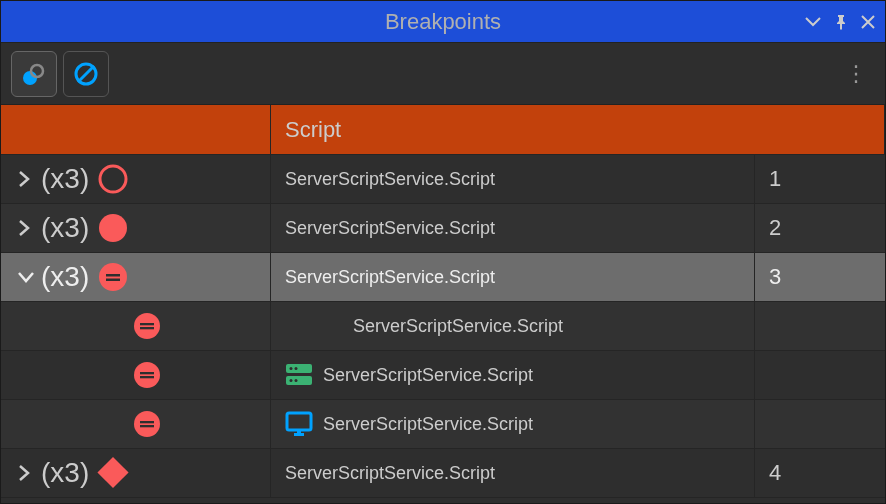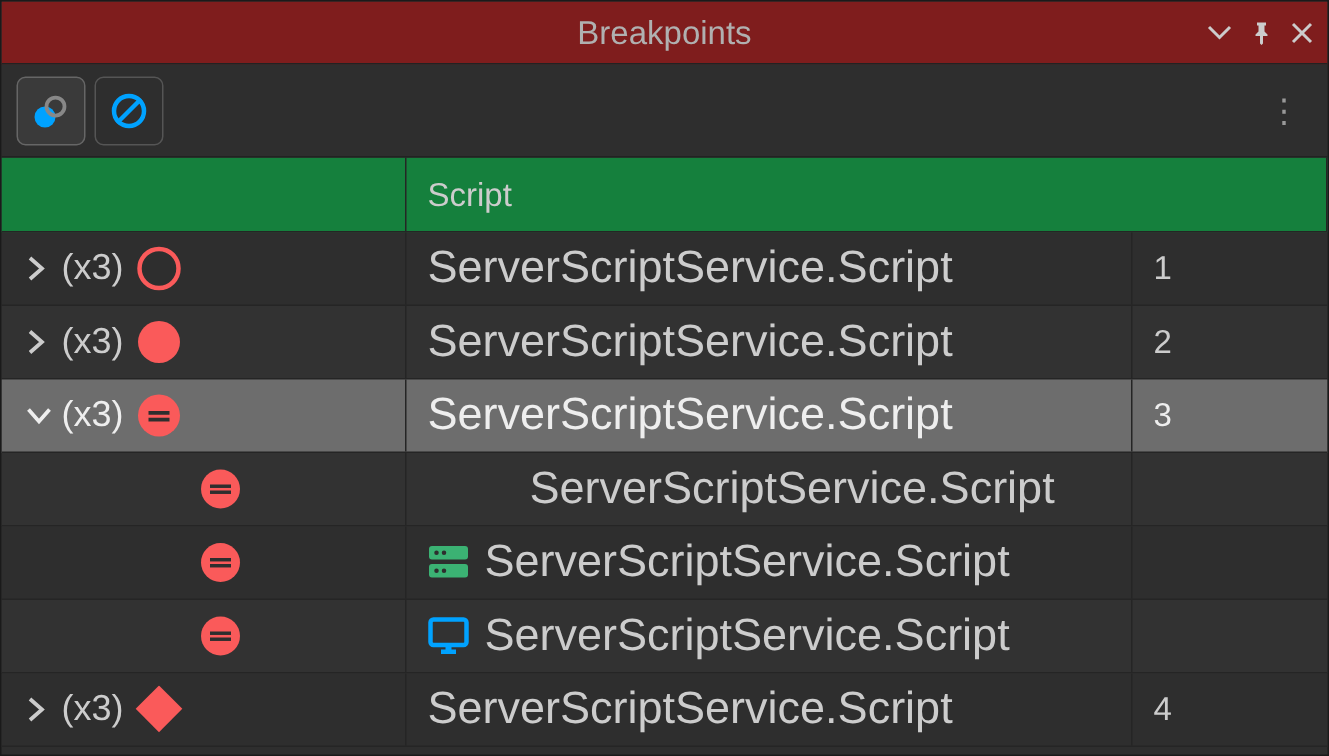--- a/index.html
+++ b/index.html
@@ -7,21 +7,21 @@
     width: 886px;
     height: 504px;
     background: #2e2e2e;
     font-family: -apple-system, "Segoe UI", Arial, sans-serif;
     color: #cccccc;
     overflow: hidden;
     border: 1px solid #1a1a1a;
   }
   .titlebar {
     height: 42px;
-    background: #7f1d1d;
+    background: #1d4ed8;
     display: flex;
     align-items: center;
     position: relative;
     border-bottom: 1px solid #222;
   }
   .titlebar-title {
     position: absolute;
     left: 50%;
     transform: translateX(-50%);
     font-size: 22px;
@@ -66,30 +66,30 @@
     font-size: 22px;
     cursor: pointer;
   }
   .table { width: 100%; }
   .row {
     display: flex;
     height: 49px;
     border-bottom: 1px solid #252525;
     align-items: center;
   }
-  .row.header { background: #15803d; height: 50px; }
+  .row.header { background: #c2410c; height: 50px; }
   .row.odd { background: #2e2e2e; }
   .row.even { background: #323232; }
   .row.selected { background: #6d6d6d; color: #eeeeee; }
   .col1 { width: 270px; display: flex; align-items: center; padding-left: 16px; gap: 4px; border-right: 1px solid #252525; height:100%; }
-  .col2 { flex: 1; display: flex; align-items: center; padding-left: 14px; gap: 10px; border-right: 1px solid #252525; height:100%; font-size: 30px; }
+  .col2 { flex: 1; display: flex; align-items: center; padding-left: 14px; gap: 10px; border-right: 1px solid #252525; height:100%; font-size: 18px; }
   .col3 { width: 130px; display: flex; align-items: center; padding-left: 14px; height:100%; font-size: 22px; }
   .header .col1, .header .col2, .header .col3 { font-size: 22px; color: #cccccc; }
   .expand { width: 20px; color: #ccc; font-size: 18px; display:inline-flex; }
-  .count { font-size: 24px; color: #ccc; margin-right:4px;}
+  .count { font-size: 28px; color: #ccc; margin-right:4px;}
   .bp-icon { width: 32px; height: 32px; display:inline-flex; align-items:center; justify-content:center; }
   .child .col1 { padding-left: 130px; }
   .child .col2 { padding-left: 46px; }
   .row.selected .count { color: #eee; }
   svg { display:block; }
 </style>
 </head>
 <body>
 
 <div class="titlebar">

